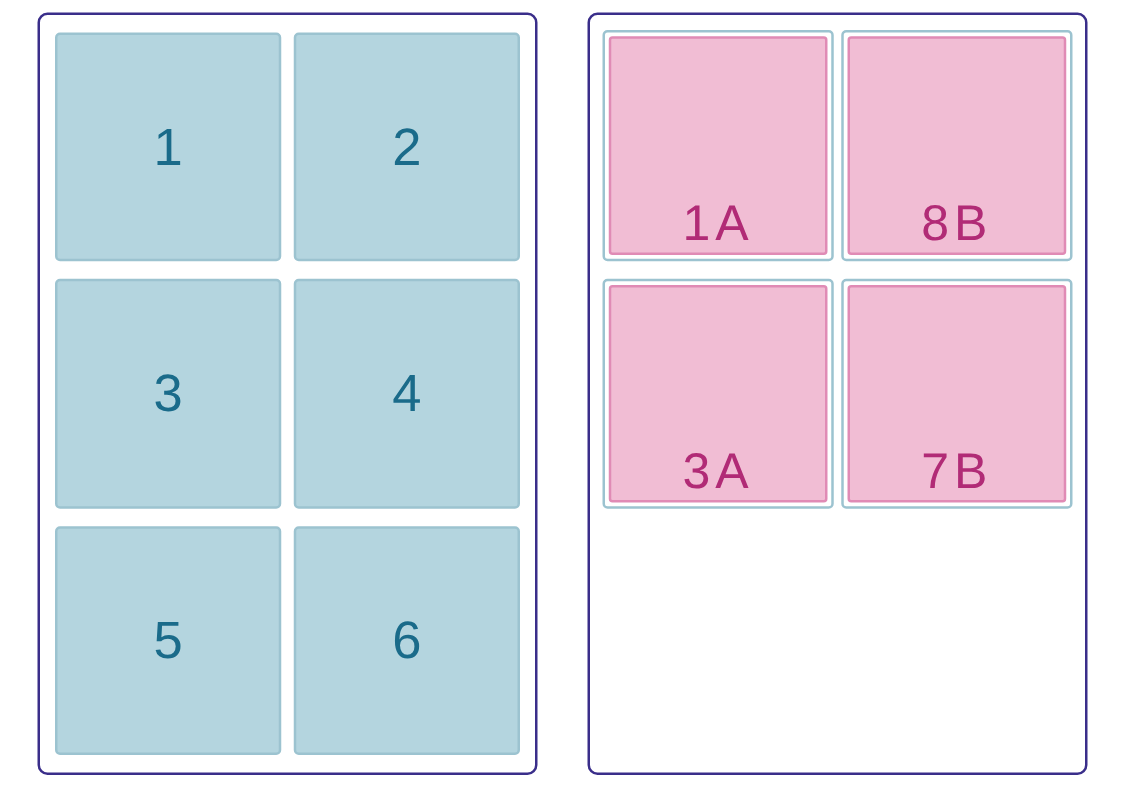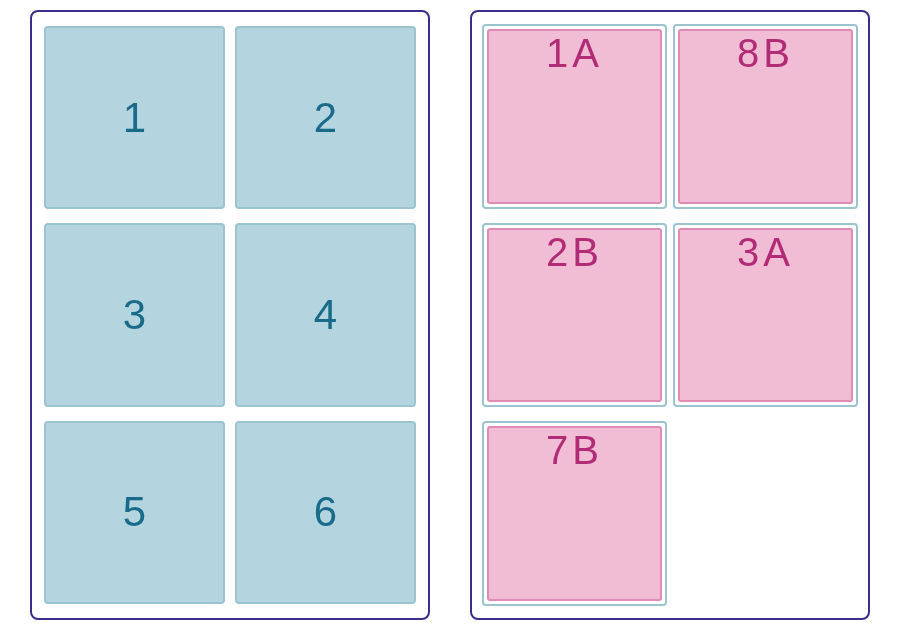--- a/index.html
+++ b/index.html
@@ -44,21 +44,21 @@
       padding: 3px;
       background: #fff;
       display: flex;
     }
     .cell-pink {
       flex: 1;
       background: #f1bdd4;
       border: 2px solid #e08bb5;
       border-radius: 3px;
       display: flex;
-      align-items: flex-start;
+      align-items: flex-end;
       justify-content: center;
       font-size: 40px;
       color: #b12b76;
       letter-spacing: 4px;
     }
     .panel.right {
       gap: 14px 6px;
       padding: 12px 10px;
     }
   </style>
@@ -92,25 +92,20 @@
         <span>1A</span>
       </div>
   </div>
   <div class="cell-slot">
     <div class="cell-pink">
         <span>8B</span>
       </div>
   </div>
   <div class="cell-slot">
     <div class="cell-pink">
-        <span>2B</span>
-      </div>
-  </div>
-  <div class="cell-slot">
-    <div class="cell-pink">
         <span>3A</span>
       </div>
   </div>
   <div class="cell-slot">
     <div class="cell-pink">
         <span>7B</span>
       </div>
   </div>
 </div>
 

